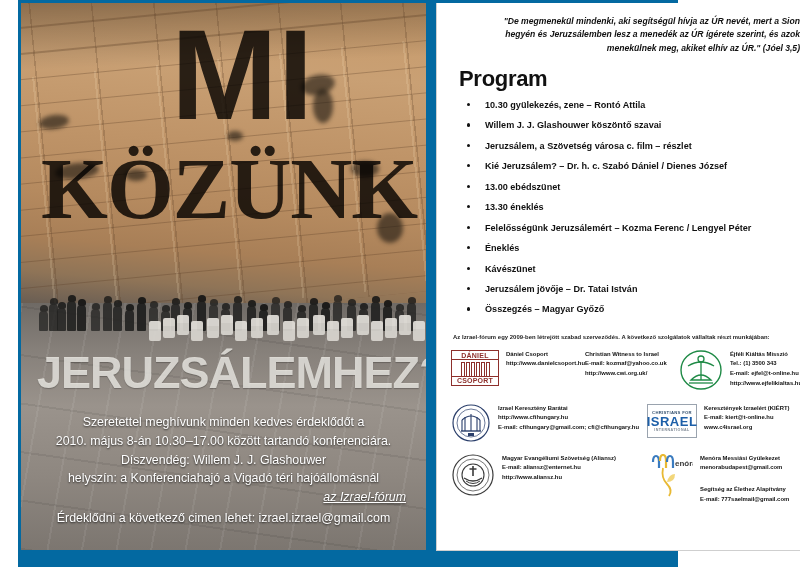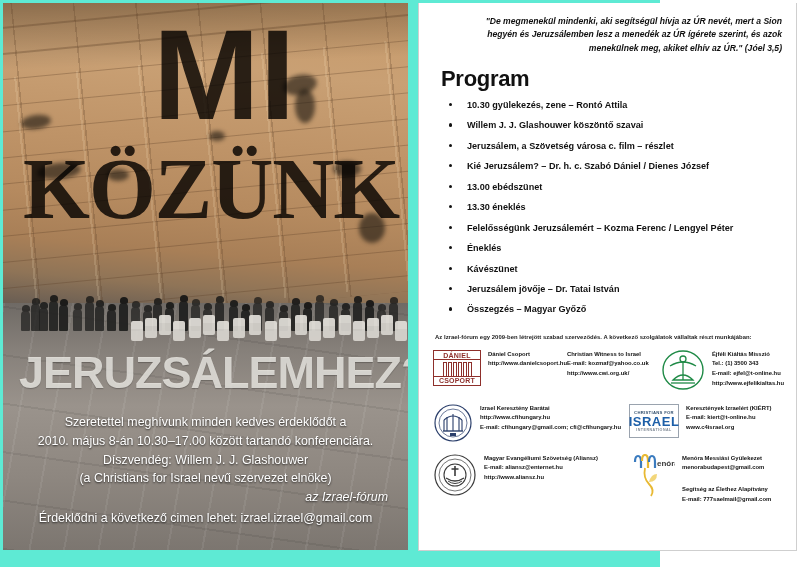--- a/index.html
+++ b/index.html
@@ -2,21 +2,21 @@
 <html><head>
 <meta charset="utf-8">
 <style>
   * { box-sizing: border-box; margin: 0; padding: 0; }
   html, body {
     width: 800px; height: 567px;
     background: #ffffff;
     font-family: "Liberation Sans", sans-serif;
     overflow: hidden;
   }
-  .page { position: relative; width: 660px; height: 567px; background: #5eead4; }
+  .page { position: relative; width: 660px; height: 567px; background: #0369a1; margin-left: 18px; }
 
   
   .poster {
     position: absolute; left: 3px; top: 3px;
     width: 405px; height: 547px;
     overflow: hidden;
     background: #8a7258;
   }
   
   .wall {
@@ -91,21 +91,21 @@
   }
 
   
   .invite {
     position: absolute; left: 14px; right: 14px; bottom: 22px;
     text-align: center; color: #ffffff;
     font-size: 12.4px; line-height: 1.52; font-weight: 500;
     text-shadow: 0 1px 2px rgba(0,0,0,.75);
   }
   .invite .ln { display: block; white-space: nowrap; }
-  .invite .forum { display: block; text-align: right; font-style: italic; padding-right: 6px; }
+  .invite .forum { display: block; text-align: right; font-style: italic; padding-right: 6px; text-decoration: underline; }
   .invite .mail { display: block; margin-top: 2px; }
 
   
   .sheet {
     position: absolute; left: 418px; top: 3px;
     width: 379px; height: 548px;
     background: #ffffff;
     border-left: 1px solid #cfcfcf;
     border-right: 1px solid #cfcfcf;
     border-bottom: 1px solid #cfcfcf;
@@ -251,21 +251,21 @@
       </div>
 
     <div class="headline-mi">MI</div>
     <div class="headline-kozunk">KÖZÜNK</div>
     <div class="headline-jeru">JERUZSÁLEMHEZ?</div>
 
     <div class="invite">
       <span class="ln">Szeretettel meghívunk minden kedves érdeklődőt a</span>
       <span class="ln">2010. május 8-án 10.30–17.00 között tartandó konferenciára.</span>
       <span class="ln">Díszvendég: Willem J. J. Glashouwer</span>
-      <span class="ln">(a Christians for Israel nevű szervezet elnöke)</span>
+      <span class="ln">helyszín: a Konferenciahajó a Vigadó téri hajóállomásnál</span>
       <span class="forum">az Izrael-fórum</span>
       <span class="mail">Érdeklődni a következő cimen lehet: izrael.izrael@gmail.com</span>
     </div>
   </div>
 
   <div class="sheet">
 
     <div class="quote">"De megmenekül mindenki, aki segítségül hívja az ÚR nevét, mert a Sion hegyén és Jeruzsálemben lesz a menedék az ÚR ígérete szerint, és azok menekülnek meg, akiket elhív az ÚR." (Jóel 3,5)</div>
 
     <div class="prog-title">Program</div>

